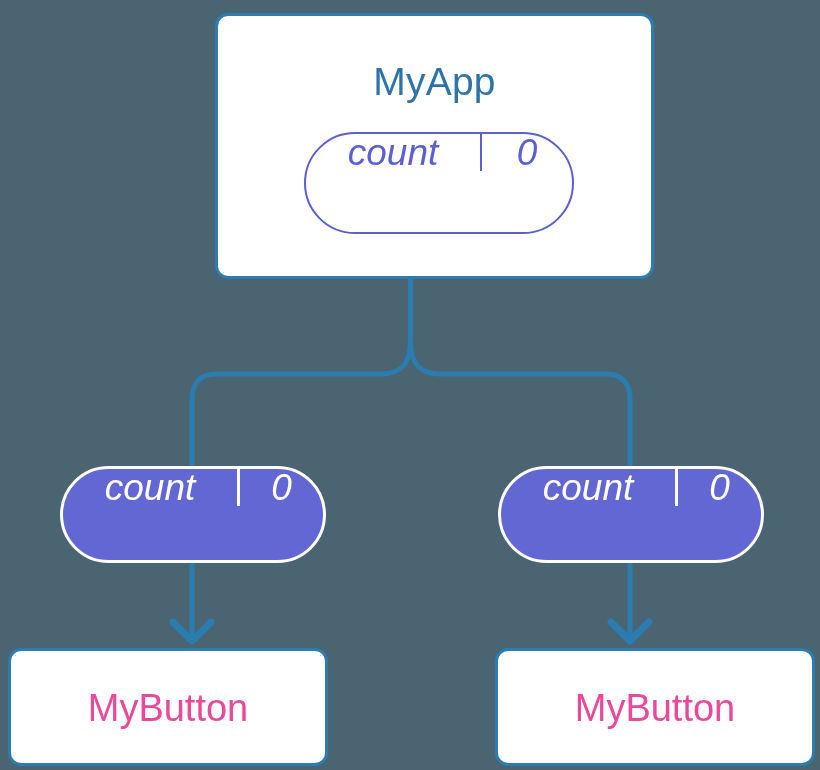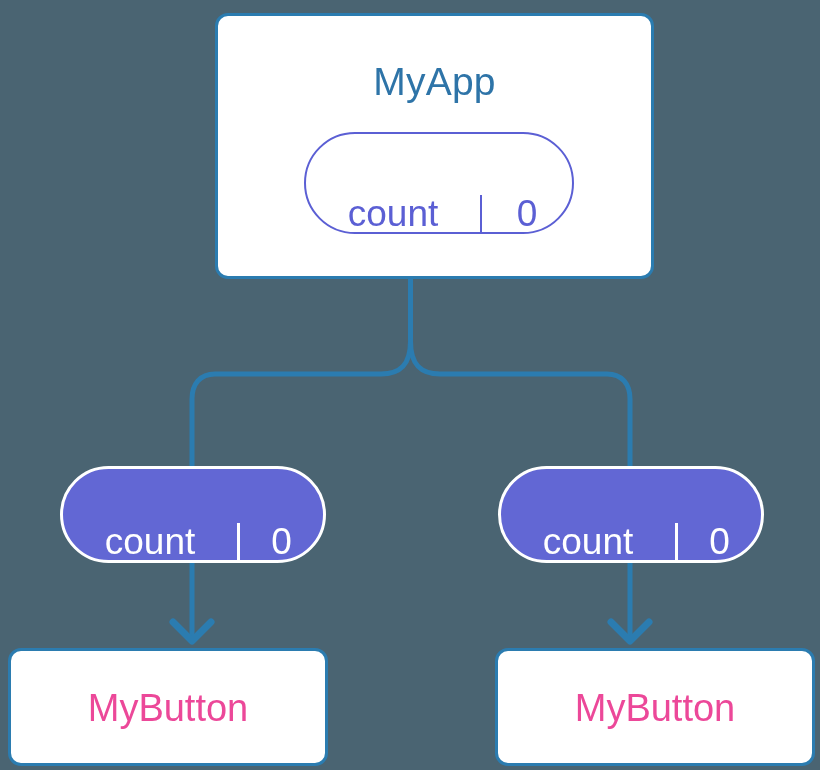--- a/index.html
+++ b/index.html
@@ -58,22 +58,23 @@
     font-weight: 400;
     letter-spacing: 0.2px;
     line-height: 1;
   }
 
   
   .state-pill {
     position: absolute;
     box-sizing: border-box;
     display: flex;
-    align-items: flex-end;
+    align-items: flex-start;
     overflow: hidden;
+    font-style: italic;
   }
   .pill-key, .pill-val {
     display: flex;
     align-items: center;
     justify-content: center;
     box-sizing: border-box;
     line-height: 1;
   }
 
   

